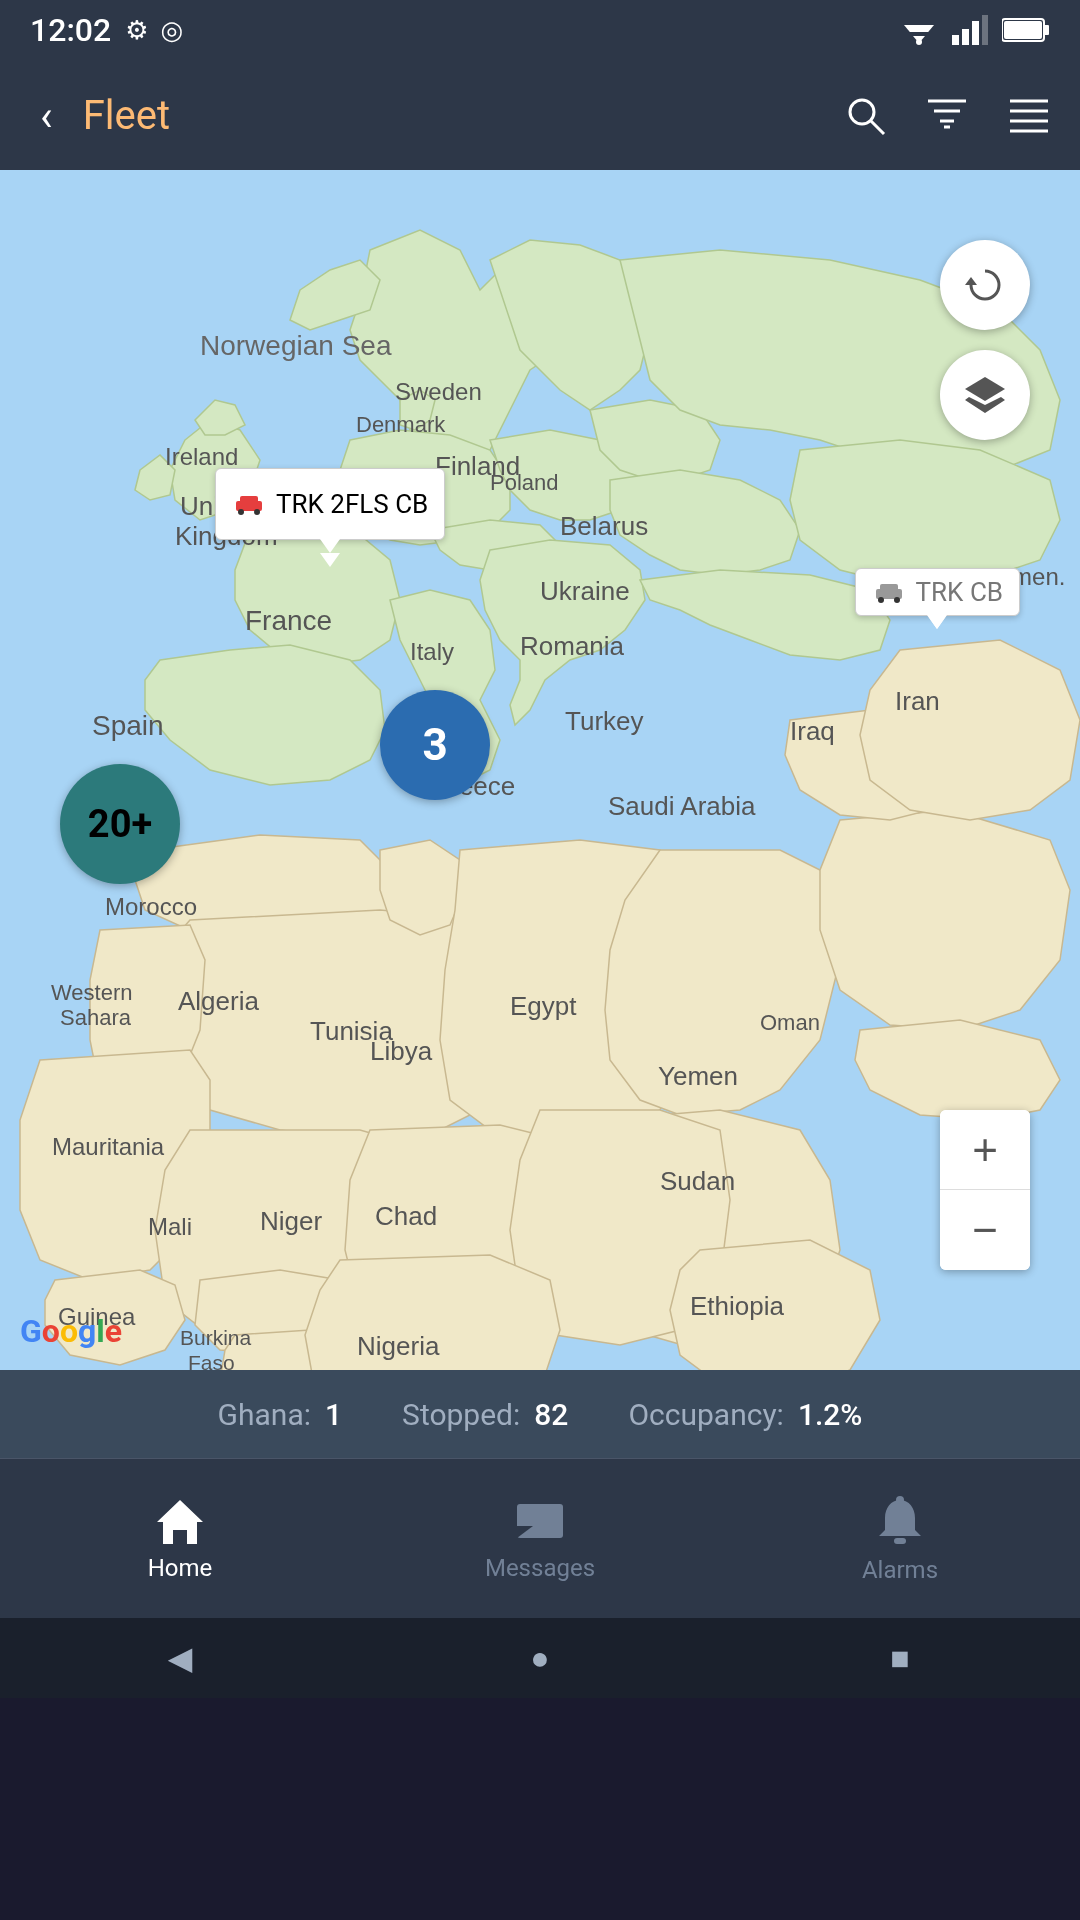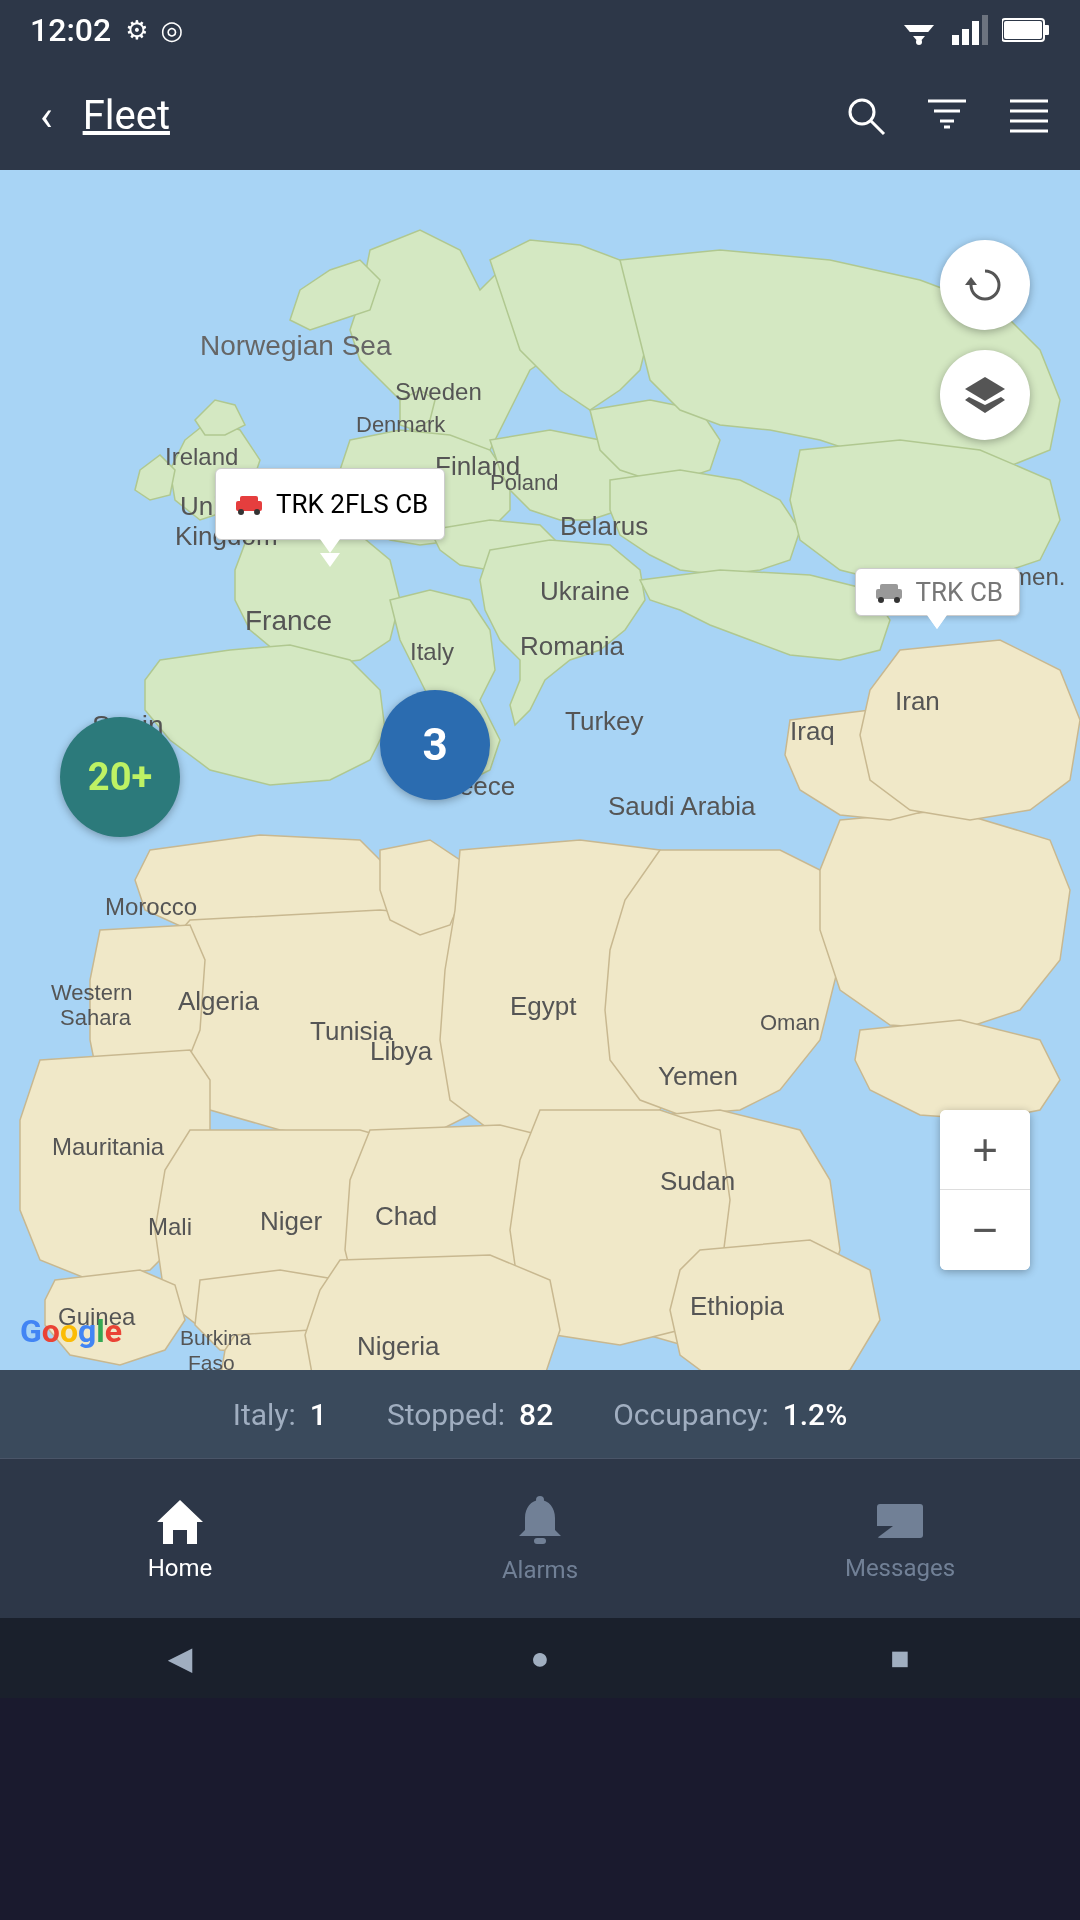--- a/index.html
+++ b/index.html
@@ -61,25 +61,24 @@
       z-index: 100;
     }
     .app-bar-back {
       color: white;
       font-size: 42px;
       cursor: pointer;
       padding: 10px;
       margin-right: 20px;
     }
     .app-bar-title {
-      color: #ffffff;
+      color: #fdba74;
       font-size: 40px;
       font-weight: 400;
       flex: 1;
-      text-decoration: underline;
     }
     .app-bar-actions {
       display: flex;
       align-items: center;
       gap: 40px;
     }
 
     
     .map-container {
       width: 1080px;
@@ -201,30 +200,30 @@
       left: 50%;
       transform: translateX(-50%);
       border-left: 10px solid transparent;
       border-right: 10px solid transparent;
       border-top: 14px solid white;
     }
 
     
     .cluster-20 {
       position: absolute;
-      top: 547px;
+      top: 594px;
       left: 60px;
       width: 120px;
       height: 120px;
       background: #2c7a7b;
       border-radius: 50%;
       display: flex;
       align-items: center;
       justify-content: center;
-      color: #bef264;
+      color: #000000;
       font-size: 38px;
       font-weight: bold;
       cursor: pointer;
       box-shadow: 0 2px 8px rgba(0,0,0,0.3);
     }
     .cluster-3 {
       position: absolute;
       top: 520px;
       left: 380px;
       width: 110px;
@@ -582,59 +581,59 @@
       <span class="g-red">o</span>
       <span class="g-yellow">o</span>
       <span class="g-blue">g</span>
       <span class="g-green">l</span>
       <span class="g-red">e</span>
   </div>
 </div>
 
 <div class="stats-bar">
   <div class="stat-item">
-    <span class="stat-label">Italy:</span>
+    <span class="stat-label">Ghana:</span>
     <span class="stat-value">1</span>
   </div>
   <div class="stat-item">
     <span class="stat-label">Stopped:</span>
     <span class="stat-value">82</span>
   </div>
   <div class="stat-item">
     <span class="stat-label">Occupancy:</span>
     <span class="stat-value">1.2%</span>
   </div>
 </div>
 
 <div class="bottom-nav">
 
   <div class="nav-item active">
     <svg width="54" height="50" viewBox="0 0 54 50" fill="white">
       <polygon points="27,4 50,26 44,26 44,48 34,48 34,34 20,34 20,48 10,48 10,26 4,26"></polygon>
     </svg>
     <span class="nav-label" style="color:white;">Home</span>
+  </div>
+
+  <div class="nav-item inactive">
+    <svg width="54" height="50" viewBox="0 0 54 50" fill="#718096">
+      <rect x="4" y="8" width="46" height="34" rx="3"></rect>
+      <polygon points="4,42 20,30 4,30" fill="#2d3748"></polygon>
+    </svg>
+    <span class="nav-label">Messages</span>
   </div>
 
   <div class="nav-item inactive">
     <svg width="54" height="54" viewBox="0 0 54 54" fill="#718096">
       <path d="M27 6 C18 6 12 14 12 24 L12 36 L6 42 L48 42 L42 36 L42 24 C42 14 36 6 27 6 Z"></path>
       <rect x="21" y="44" width="12" height="6" rx="3"></rect>
       <circle cx="27" cy="6" r="4"></circle>
     </svg>
     <span class="nav-label">Alarms</span>
   </div>
 
-  <div class="nav-item inactive">
-    <svg width="54" height="50" viewBox="0 0 54 50" fill="#718096">
-      <rect x="4" y="8" width="46" height="34" rx="3"></rect>
-      <polygon points="4,42 20,30 4,30" fill="#2d3748"></polygon>
-    </svg>
-    <span class="nav-label">Messages</span>
-  </div>
-
 </div>
 
 <div class="android-nav">
   <div class="android-btn">
     <span>◀</span>
   </div>
   <div class="android-btn">
     <span>●</span>
   </div>
   <div class="android-btn">

